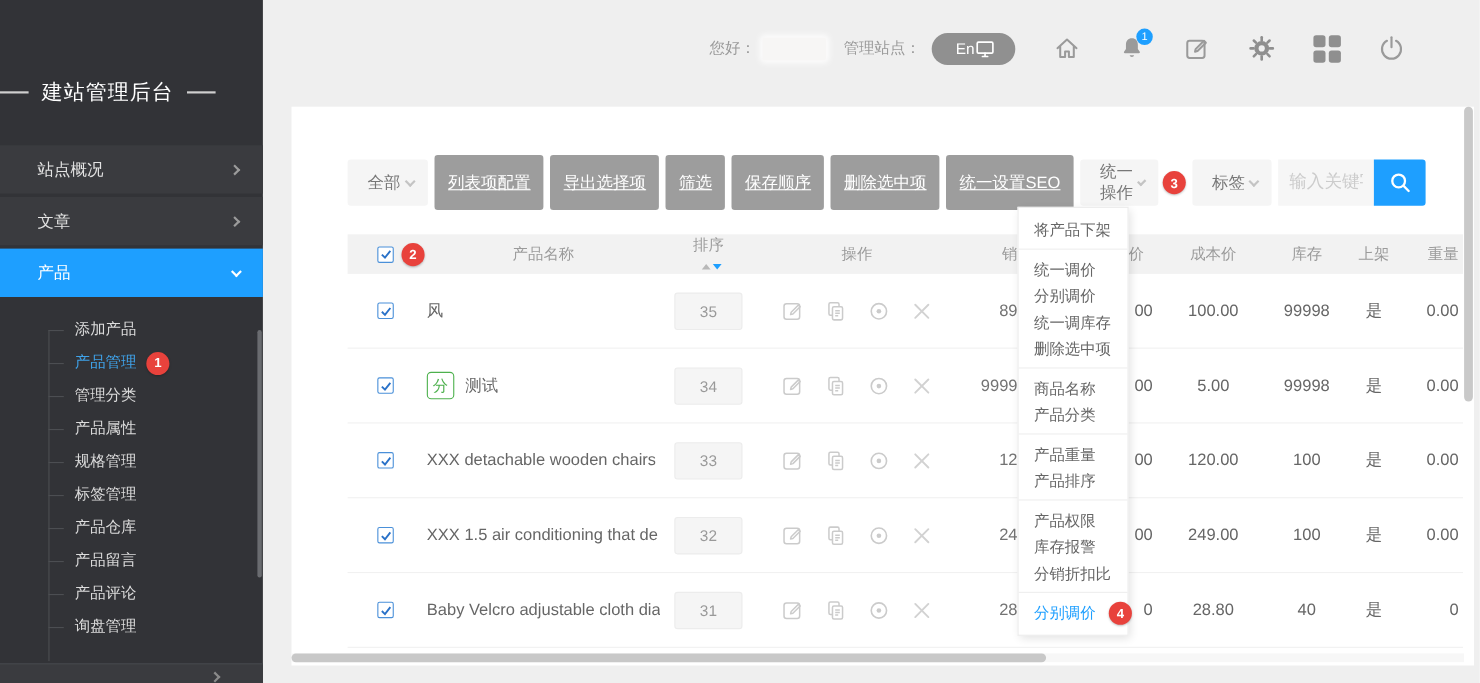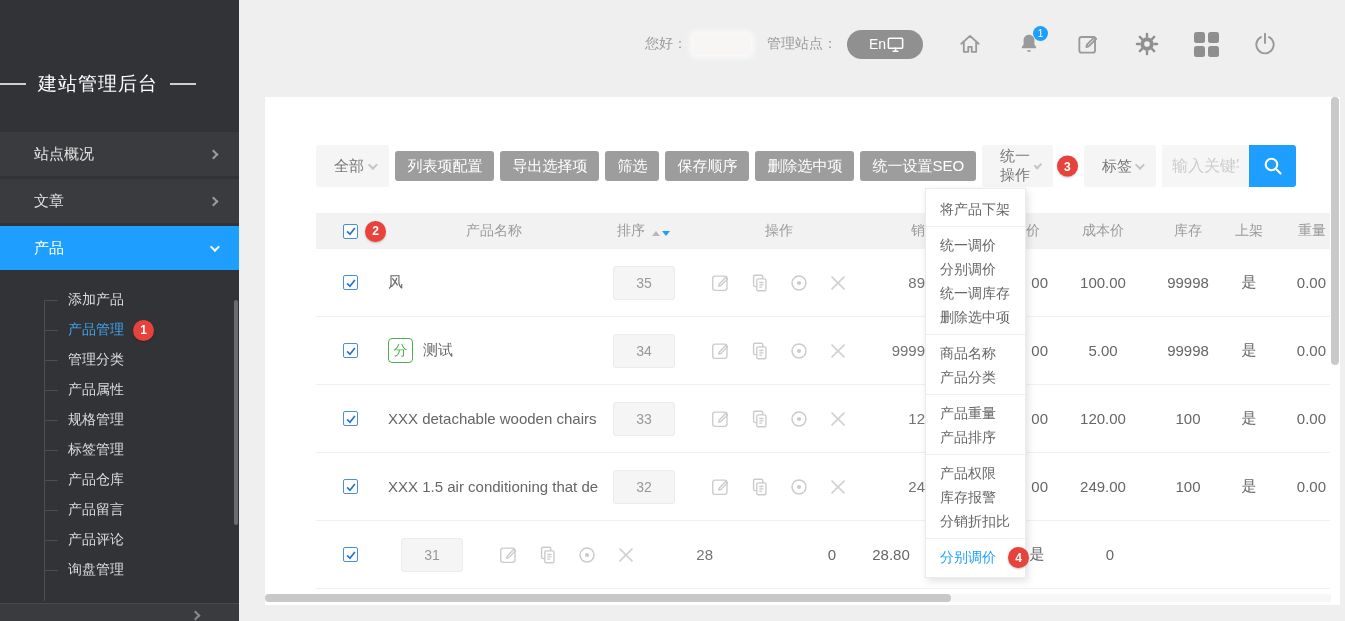--- a/index.html
+++ b/index.html
@@ -80,41 +80,41 @@
   
   .toolbar { position:absolute; left:51px; top:48px; width:980px; height:42px;
     display:flex; align-items:center; gap:6px; }
   .select-box { height:42px; background:#f5f5f5; border-radius:3px; display:flex;
     align-items:center; color:#777; font-size:15px; padding:0 14px 0 18px;
     cursor:pointer; position:relative; }
   .select-box .chev { color:#c4c4c4; margin-left:auto; }
   .sb-all { width:97px; }
   .sb-batch { width:93px; }
   .sb-tag { width:95px; margin-left:25px; }
-  .gray-btn { height:30px; background:#9d9d9d; border:none; border-radius:3px;
+  .gray-btn { height:50px; background:#9d9d9d; border:none; border-radius:3px;
     color:#fff; font-size:15px; padding:0 12px; cursor:pointer;
-    font-family:inherit; flex:none; }
+    font-family:inherit; flex:none;text-decoration:underline; }
   .batch-badge { position:absolute; right:-25px; top:50%; transform:translateY(-50%); }
   .search-wrap { margin-left:auto; display:flex; }
   .search-input { width:87px; height:42px; background:#f6f6f6; border:none;
     font-size:16px; color:#7f1d1d; padding:0 10px; font-family:Liberation Sans, sans-serif; }
   .search-input::placeholder { color:#ccc; }
   .search-btn { width:47px; height:42px; background:#1e9fff; border:none;
     border-radius:0 3px 3px 0; cursor:pointer; display:flex; align-items:center;
     justify-content:center; }
 
   
   .table { position:absolute; left:51px; top:116px; width:1014px; font-size:15px; color:#666; }
   .t-head { display:flex; align-items:center; height:36px; background:#f2f2f2;
     color:#9b9b9b; font-size:14px; }
   .t-row { display:flex; align-items:center; height:68px; border-bottom:1px solid #f1f1f1; }
   .cell { flex:none; display:flex; align-items:center; }
   .c-sel   { width:72px;  padding-left:27px; }
   .c-name  { width:212px; }
-  .c-sort  { width:88px;  justify-content:center; }
+  .c-sort  { width:88px;  justify-content:center;flex-direction:column; }
   .c-ops   { width:182px; justify-content:center; gap:17px; }
   .c-sales { width:69px;  justify-content:flex-end; }
   .c-price { width:109px; justify-content:flex-end; }
   .c-cost  { width:110px; justify-content:center; }
   .c-stock { width:60px;  justify-content:center; }
   .c-on    { width:62px;  justify-content:center; }
   .c-wt    { width:50px;  justify-content:flex-end; padding-right:4px; }
   .hd-sales { padding-right:0; }
   .hd-price { padding-right:8px; }
   .val-sales { padding-right:14px; color:#737373; cursor:pointer; }
@@ -564,20 +564,24 @@
       </div>
 
       <div class="t-row">
         <div class="cell c-sel">
           <span class="checkbox">
             <svg viewBox="0 0 14 14">
               <polyline points="2.5,7.5 5.8,10.8 11.5,3.5" fill="none" stroke="#2a72c8" stroke-width="2"></polyline>
             </svg>
           </span>
         </div>
+        <div class="cell c-name">
+
+          <span class="row-name">Baby Velcro adjustable cloth dia</span>
+        </div>
         <div class="cell c-sort">
           <span class="sort-box">31</span>
         </div>
         <div class="cell c-ops">
           <span class="op-icon">
             <svg viewBox="0 0 24 24" fill="none" stroke="#cbcbcb" stroke-width="1.5" stroke-linejoin="round" stroke-linecap="round">
               <rect x="3" y="4.5" width="15.5" height="15.5" rx="2.5"></rect>
               <path d="M9.5 15.3 L11.8 14.7 L19 7.5 L17.3 5.8 L10.1 13 Z"></path>
             </svg>
           </span>

